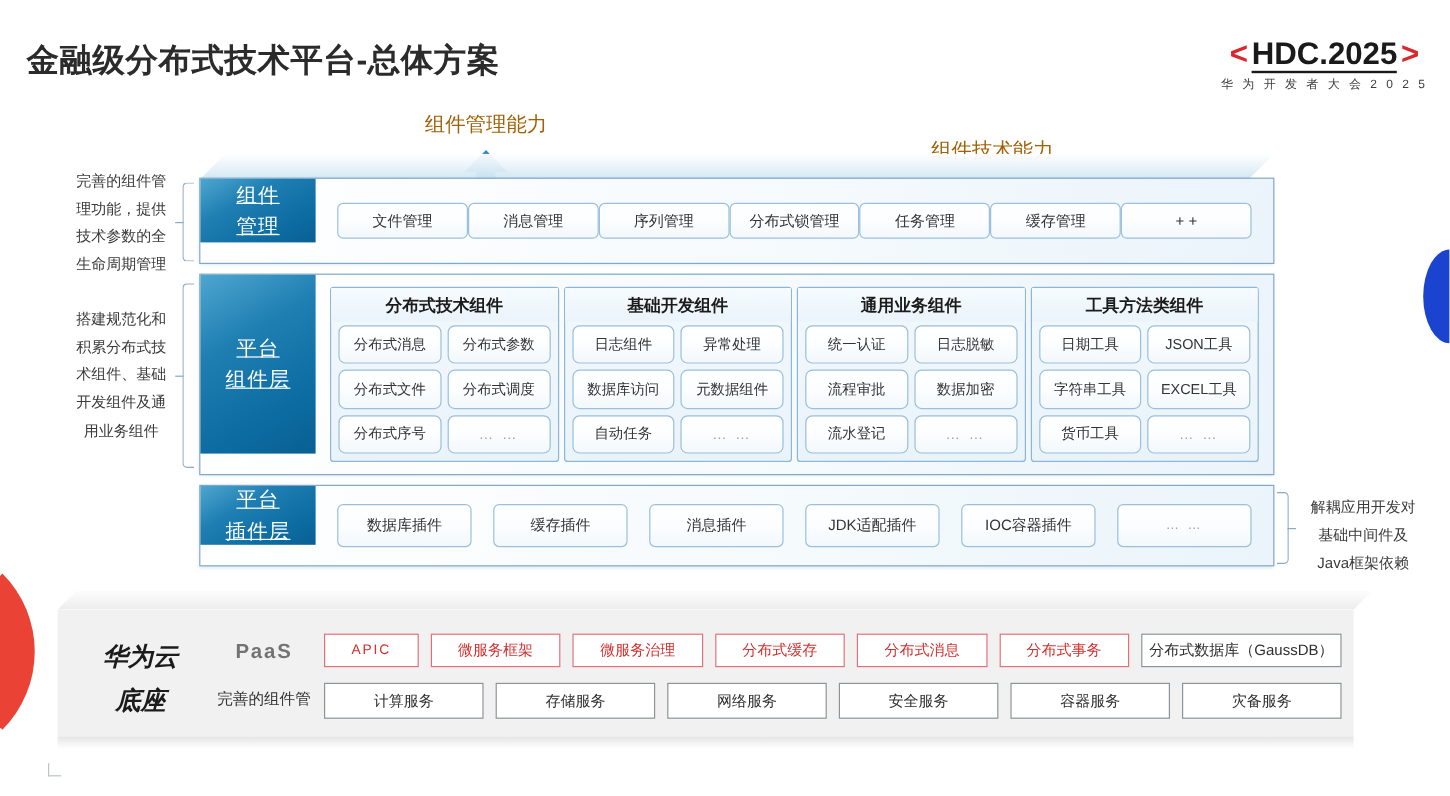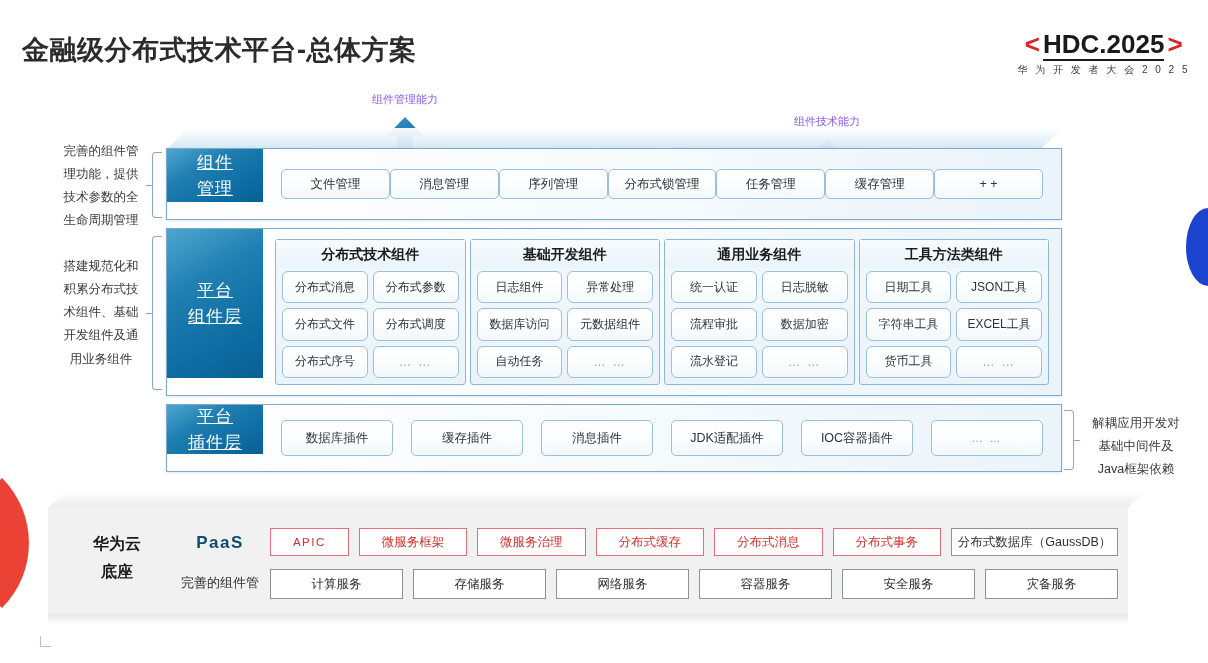--- a/index.html
+++ b/index.html
@@ -34,21 +34,21 @@
     transform:rotate(45deg);
   }
   .blue-lens{
     position:absolute;right:0px;top:208px;width:22px;height:78px;
     background:#1a43d0;border-radius:100% 0 0 100%/50% 0 0 50%;
   }
 
   
   .arrow-wrap{position:absolute;}
   .arrow-label{
-    font-size:11px;color:#8b5cf6;white-space:nowrap;text-align:center;
+    font-size:17px;color:#a16207;white-space:nowrap;text-align:center;
   }
   .arrow-up{
     width:36px;height:44px;margin:10px auto 0;
     background:linear-gradient(170deg,#2f93c4 0%,#1d6fa5 55%,#0f5685 100%);
     clip-path:polygon(50% 0%,100% 42%,72% 42%,72% 100%,28% 100%,28% 42%,0% 42%);
   }
 
   
   .top-face{
     position:absolute;left:166px;top:128px;width:896px;height:22px;
@@ -134,25 +134,25 @@
   .base-box{
     position:absolute;left:48px;top:508px;width:1080px;height:106px;
     background:#f1f1f1;
   }
   .base-shadow{
     position:absolute;left:48px;top:614px;width:1080px;height:10px;
     background:linear-gradient(180deg,rgba(0,0,0,.10) 0%,rgba(0,0,0,0) 100%);
   }
   .base-title{
     position:absolute;left:62px;top:530px;width:110px;
-    text-align:center;font-size:16px;font-weight:bold;color:#1b1b1b;line-height:1.75;
+    text-align:center;font-size:21px;font-weight:bold;color:#1b1b1b;line-height:1.75;font-style:italic;
   }
   .paas-label{
     position:absolute;left:172px;top:533px;width:96px;text-align:center;
-    font-size:17px;font-weight:bold;color:#0c4a6e;letter-spacing:1.5px;
+    font-size:17px;font-weight:bold;color:#737373;letter-spacing:1.5px;
   }
   .cbs-label{
     position:absolute;left:172px;top:574px;width:96px;text-align:center;
     font-size:13px;color:#333;
   }
   .paas-row{
     position:absolute;left:270px;top:528px;width:848px;height:28px;
     display:flex;gap:10px;
   }
   .paas-row .pchip{
@@ -348,20 +348,20 @@
     <div class="pchip">分布式缓存</div>
     <div class="pchip">分布式消息</div>
     <div class="pchip">分布式事务</div>
     <div class="pchip gray">分布式数据库（GaussDB）</div>
   </div>
 
   <div class="cloud-row">
     <div class="cchip">计算服务</div>
     <div class="cchip">存储服务</div>
     <div class="cchip">网络服务</div>
+    <div class="cchip">安全服务</div>
     <div class="cchip">容器服务</div>
-    <div class="cchip">安全服务</div>
     <div class="cchip">灾备服务</div>
   </div>
 
   <div class="bottom-tick"></div>
 
 </div>
 
 </body></html>

